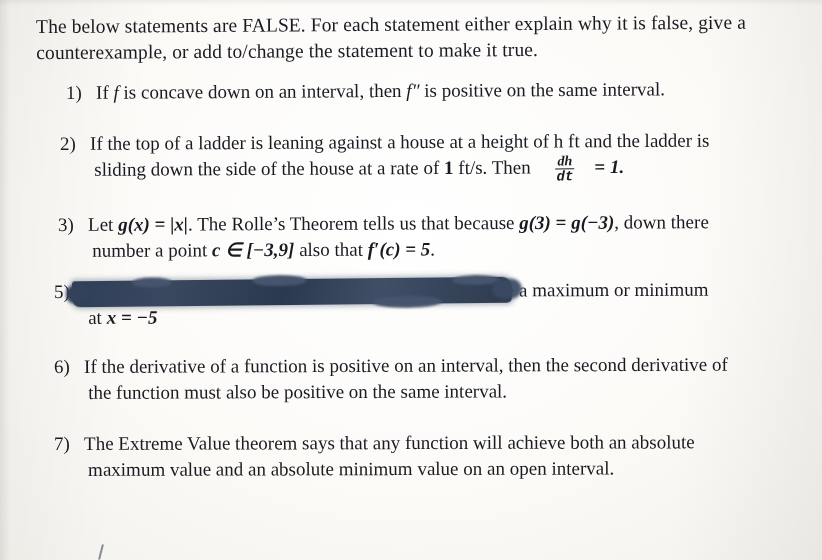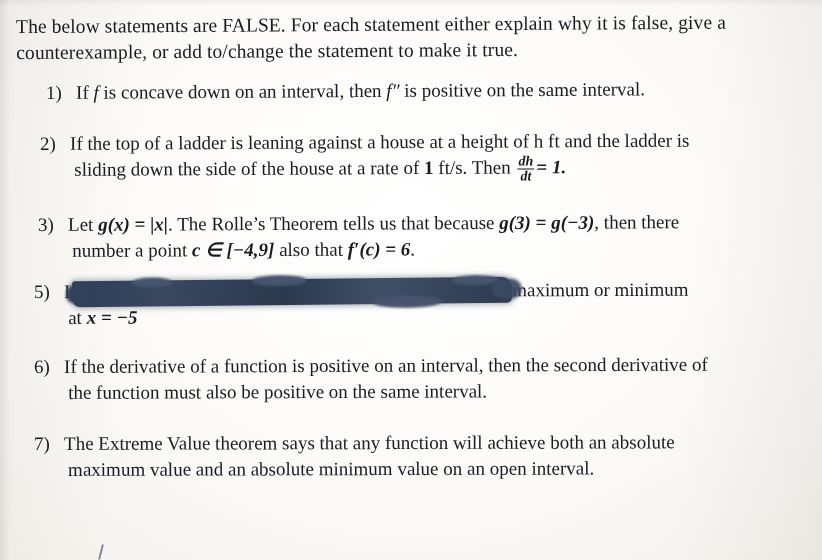--- a/index.html
+++ b/index.html
@@ -25,21 +25,21 @@
   .paper::after {
     content: "";
     position: absolute;
     inset: 0;
     background: linear-gradient(95deg, rgba(0,0,0,0.035) 0%, rgba(0,0,0,0) 18%, rgba(0,0,0,0) 82%, rgba(0,0,0,0.045) 100%);
     pointer-events: none;
   }
   .sheet {
     position: absolute;
     inset: 0;
-    padding: 10px 22px 0 12px;
+    padding: 10px 22px 0 32px;
     box-sizing: border-box;
   }
   .intro {
     font-size: 19.5px;
     line-height: 1.33;
     letter-spacing: 0.1px;
     transform: rotate(-0.35deg);
     transform-origin: left top;
     margin: 4px 0 6px 4px;
     max-width: 780px;
@@ -84,28 +84,28 @@
   .bolder { font-weight: 700; }
 
   .frac {
     display: inline-block;
     vertical-align: -0.55em;
     text-align: center;
     font-style: italic;
     font-weight: 700;
     font-size: 14px;
     line-height: 1.05;
-    margin: 0 2px;
+    margin: 0 20px;
   }
   .frac .top {
     display: block;
     border-bottom: 1.3px solid #1a1a22;
     padding: 0 1px;
   }
-  .frac .bot { display: block; padding: 0 1px; }
+  .frac .bot { display: block; padding: 0 1px; font-family: Liberation Mono, monospace; }
 
   
   .redaction {
     position: absolute;
     left: 72px;
     top: 279px;
     width: 440px;
     height: 26px;
     transform: rotate(-0.6deg);
     background:
@@ -191,22 +191,22 @@
       <span class="num">2)</span>
       <span class="txt">
         <span>If the top of a ladder is leaning against a house at a height of h ft and the ladder is</span>
         <span class="line2"><span>sliding down the side of the house at a rate of </span><span class="bolder">1</span><span> ft/s. Then </span><span class="frac"><span class="top">dh</span><span class="bot">dt</span></span><span class="mathbold">= 1.</span></span>
       </span>
     </li>
 
     <li class="item i3">
       <span class="num">3)</span>
       <span class="txt">
-        <span><span>Let </span><span class="mathbold">g(x) = |x|</span><span>. The Rolle’s Theorem tells us that because </span><span class="mathbold">g(3) = g(−3)</span><span>, then there</span></span>
-        <span class="line2"><span>number a point </span><span class="mathbold">c ∈ [−4,9]</span><span> also that </span><span class="mathbold">f′(c) = 6</span><span>.</span></span>
+        <span><span>Let </span><span class="mathbold">g(x) = |x|</span><span>. The Rolle’s Theorem tells us that because </span><span class="mathbold">g(3) = g(−3)</span><span>, down there</span></span>
+        <span class="line2"><span>number a point </span><span class="mathbold">c ∈ [−3,9]</span><span> also that </span><span class="mathbold">f′(c) = 5</span><span>.</span></span>
       </span>
     </li>
 
     <li class="item i5">
       <span class="num">5)</span>
       <span class="txt">
         <span><span>If </span><span class="mathbold">x = −5</span><span> is a critical number of </span><span class="mathbold">f(x)</span><span>, then there has to be a maximum or minimum</span></span>
         <span class="line2"><span>at </span><span class="mathbold">x = −5</span></span>
       </span>
     </li>

